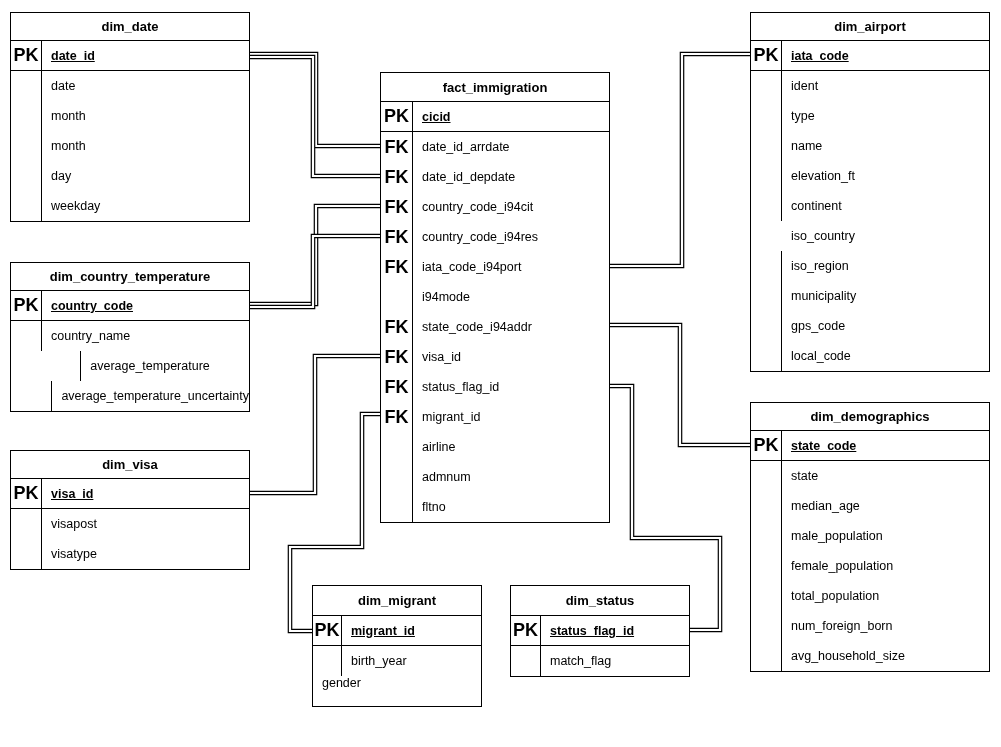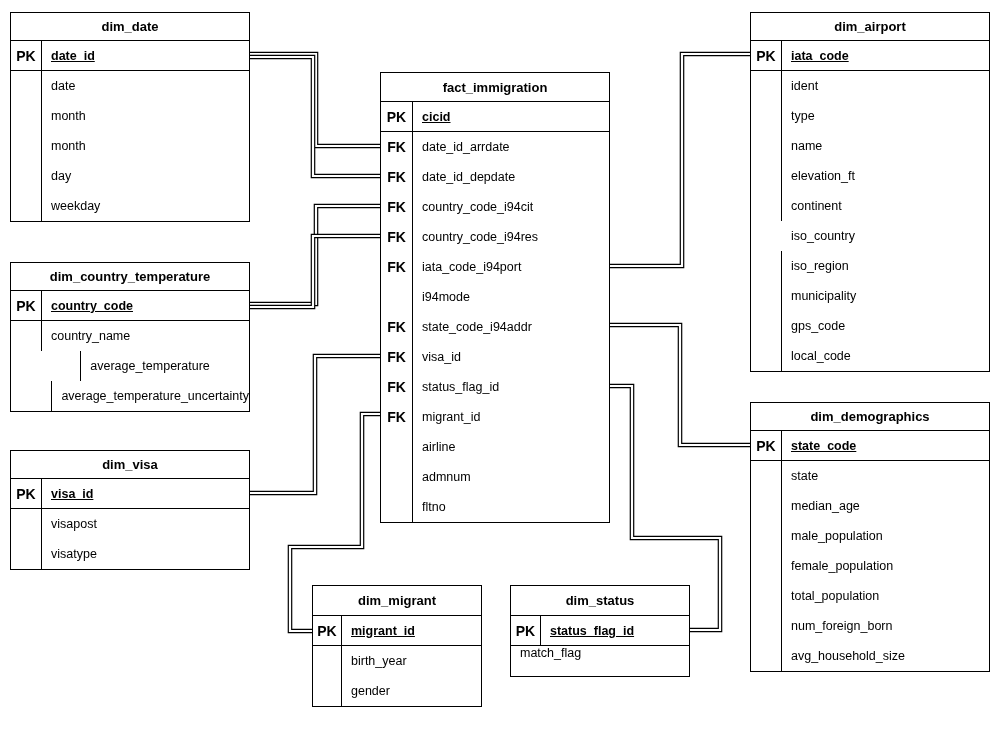--- a/index.html
+++ b/index.html
@@ -48,21 +48,21 @@
   .tbl-pk-row {
     border-bottom: 1.5px solid #000000;
   }
   .key-cell {
     flex: 0 0 auto;
     border-right: 1.5px solid #000000;
     display: flex;
     align-items: center;
     justify-content: center;
     font-weight: bold;
-    font-size: 14px;
+    font-size: 18px;
     box-sizing: border-box;
   }
   .field-cell {
     display: flex;
     align-items: center;
     padding-left: 9px;
     font-size: 12.5px;
     box-sizing: border-box;
   }
   .pk-field {
@@ -299,29 +299,29 @@
     <div class="tbl" style="left: 312px; top: 585px; width: 170px;">
       <div class="tbl-head" style="height: 30px;">dim_migrant</div>
       <div class="tbl-row tbl-pk-row" style="height: 30px;">
         <div class="key-cell" style="width: 29px;">PK</div>
         <div class="field-cell pk-field">migrant_id</div>
       </div>
       <div class="tbl-row" style="height: 30px;">
         <div class="key-cell" style="width: 29px;"></div>
         <div class="field-cell">birth_year</div>
       </div>
-      <div class="tbl-row" style="height: 30px;">
+      <div class="tbl-row" style="height: 30px; flex-direction: column;">
         <div class="key-cell" style="width: 29px;"></div>
         <div class="field-cell">gender</div>
       </div>
     </div>
     <div class="tbl" style="left: 510px; top: 585px; width: 180px;">
       <div class="tbl-head" style="height: 30px;">dim_status</div>
       <div class="tbl-row tbl-pk-row" style="height: 30px;">
         <div class="key-cell" style="width: 30px;">PK</div>
         <div class="field-cell pk-field">status_flag_id</div>
       </div>
-      <div class="tbl-row" style="height: 30px; flex-direction: column;">
+      <div class="tbl-row" style="height: 30px;">
         <div class="key-cell" style="width: 30px;"></div>
         <div class="field-cell">match_flag</div>
       </div>
     </div>
   </div>
 
 </body></html>

